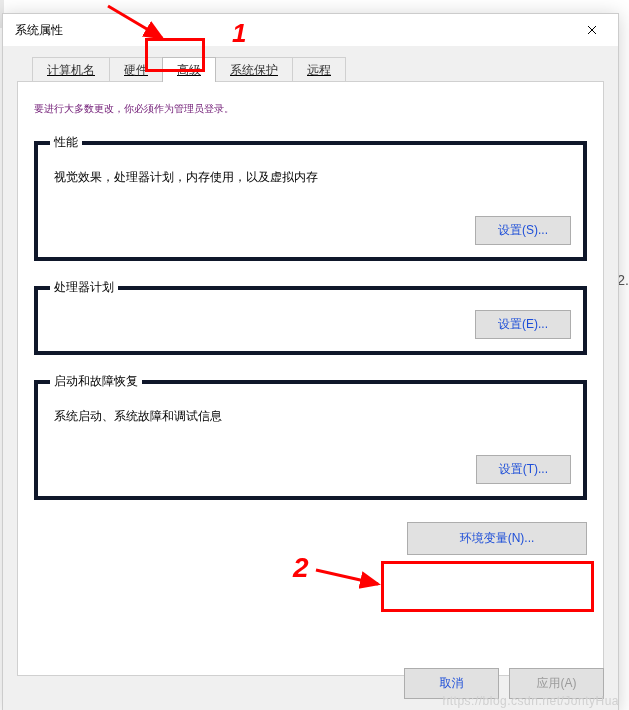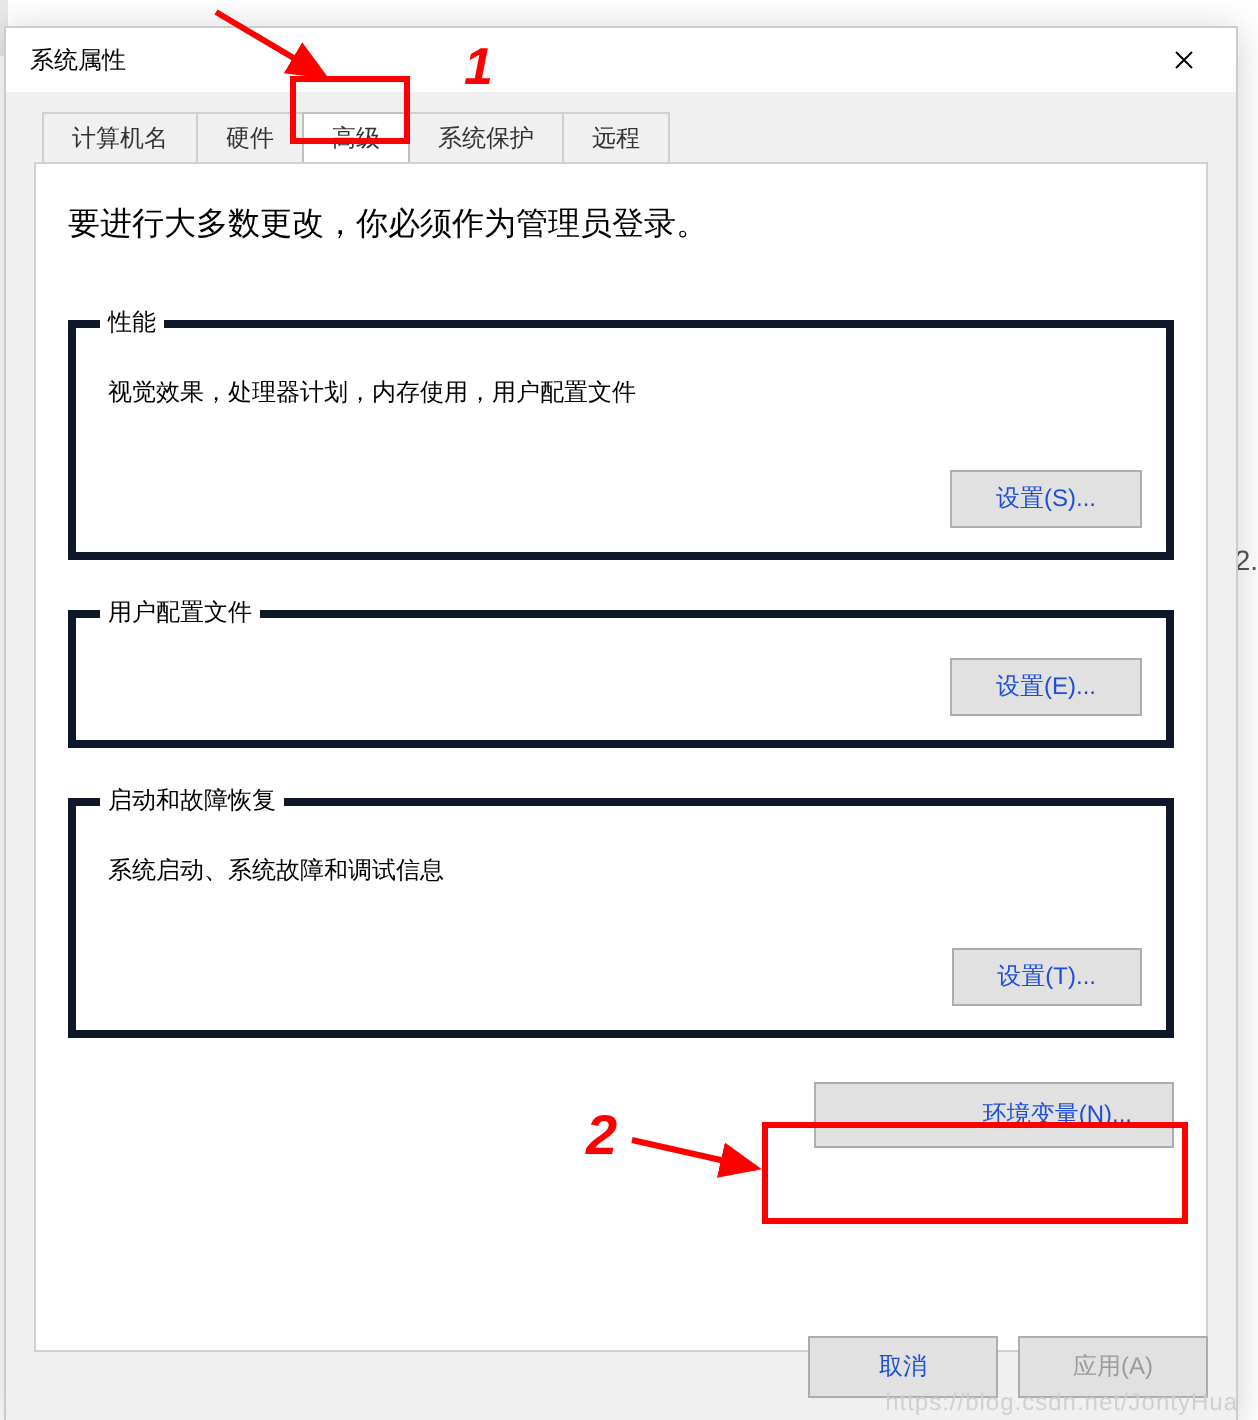--- a/index.html
+++ b/index.html
@@ -2,25 +2,25 @@
 <html><head>
 <meta charset="utf-8">
 <style>
   * { box-sizing: border-box; font-family: "Microsoft YaHei", "Segoe UI", sans-serif; }
   body { margin: 0; background: #fff; width: 629px; height: 710px; position: relative; overflow: hidden; }
   .window { position: absolute; left: 2px; top: 13px; width: 617px; height: 699px; background: #fff; border: 1px solid #ccc; box-shadow: 0 2px 18px rgba(0,0,0,.18); }
   .titlebar { height: 32px; display: flex; align-items: center; justify-content: space-between; padding: 0 4px 0 12px; }
   .titlebar .title { font-size: 12px; color: #000; }
   .titlebar .close { width: 45px; height: 28px; display: flex; align-items: center; justify-content: center; color: #000; font-size: 14px; cursor: pointer; }
   .body { background: #f0f0f0; height: calc(100% - 32px); padding: 10px 14px 14px 14px; }
-  .tabstrip { display: flex; align-items: flex-start; height: 26px; margin-left: 4px; }
+  .tabstrip { display: flex; align-items: center; height: 26px; margin-left: 15px; text-decoration: underline; }
   .tab { border: 1px solid #d0d0d0; border-bottom: none; background: #f0f0f0; padding: 4px 14px 3px; font-size: 12px; color: #333; cursor: pointer; margin-right: -1px; position: relative; }
   .tab.active { background: #fff; z-index: 2; border-color: #bfbfbf; }
   .tabpanel { border: 1px solid #d0d0d0; background: #fff; height: 595px; margin-top: -1px; padding: 20px 16px 16px 16px; position: relative; }
-  .intro { font-size: 16px; color: #000000; margin-bottom: 30px; }
+  .intro { font-size: 10px; color: #701a75; margin-bottom: 18px; }
   fieldset.group { border: 4px solid #0f172a; margin: 0 0 18px 0; padding: 14px 12px 12px 12px; position: relative; }
   fieldset.group legend { font-size: 12px; padding: 0 4px; color: #000; }
   .group .desc { font-size: 12px; color: #000; margin: 4px 0 30px 4px; }
   .btnrow { text-align: right; }
   button.win { background: #e1e1e1; border: 1px solid #adadad; font-size: 12px; color: #1d4ed8; padding: 5px 22px; cursor: pointer; min-width: 90px; }
   button.win:disabled { color: #9b9b9b; }
   .env-row { text-align: right; margin-top: 22px; }
   .dlg-btns { position: absolute; right: 14px; bottom: 12px; display: flex; gap: 10px; }
   .dlg-btns button.win { min-width: 95px; padding: 6px 20px; }
 
@@ -58,43 +58,43 @@
       <div class="tab active">高级</div>
       <div class="tab">系统保护</div>
       <div class="tab">远程</div>
     </div>
 
     <div class="tabpanel">
       <div class="intro">要进行大多数更改，你必须作为管理员登录。</div>
 
       <fieldset class="group">
         <legend>性能</legend>
-        <div class="desc">视觉效果，处理器计划，内存使用，用户配置文件</div>
+        <div class="desc">视觉效果，处理器计划，内存使用，以及虚拟内存</div>
         <div class="btnrow">
           <button class="win">设置(S)...</button>
         </div>
       </fieldset>
 
       <fieldset class="group">
-        <legend>用户配置文件</legend>
+        <legend>处理器计划</legend>
         <div class="btnrow">
           <button class="win">设置(E)...</button>
         </div>
       </fieldset>
 
       <fieldset class="group">
         <legend>启动和故障恢复</legend>
         <div class="desc">系统启动、系统故障和调试信息</div>
         <div class="btnrow">
           <button class="win">设置(T)...</button>
         </div>
       </fieldset>
 
       <div class="env-row">
-        <button class="win" style="min-width:180px;padding:7px 20px;text-align:right;">环境变量(N)...</button>
+        <button class="win" style="min-width:180px;padding:7px 20px;">环境变量(N)...</button>
       </div>
     </div>
 
     <div class="dlg-btns">
       <button class="win">取消</button>
       <button class="win" disabled="">应用(A)</button>
     </div>
 
   </div>
 </div>

